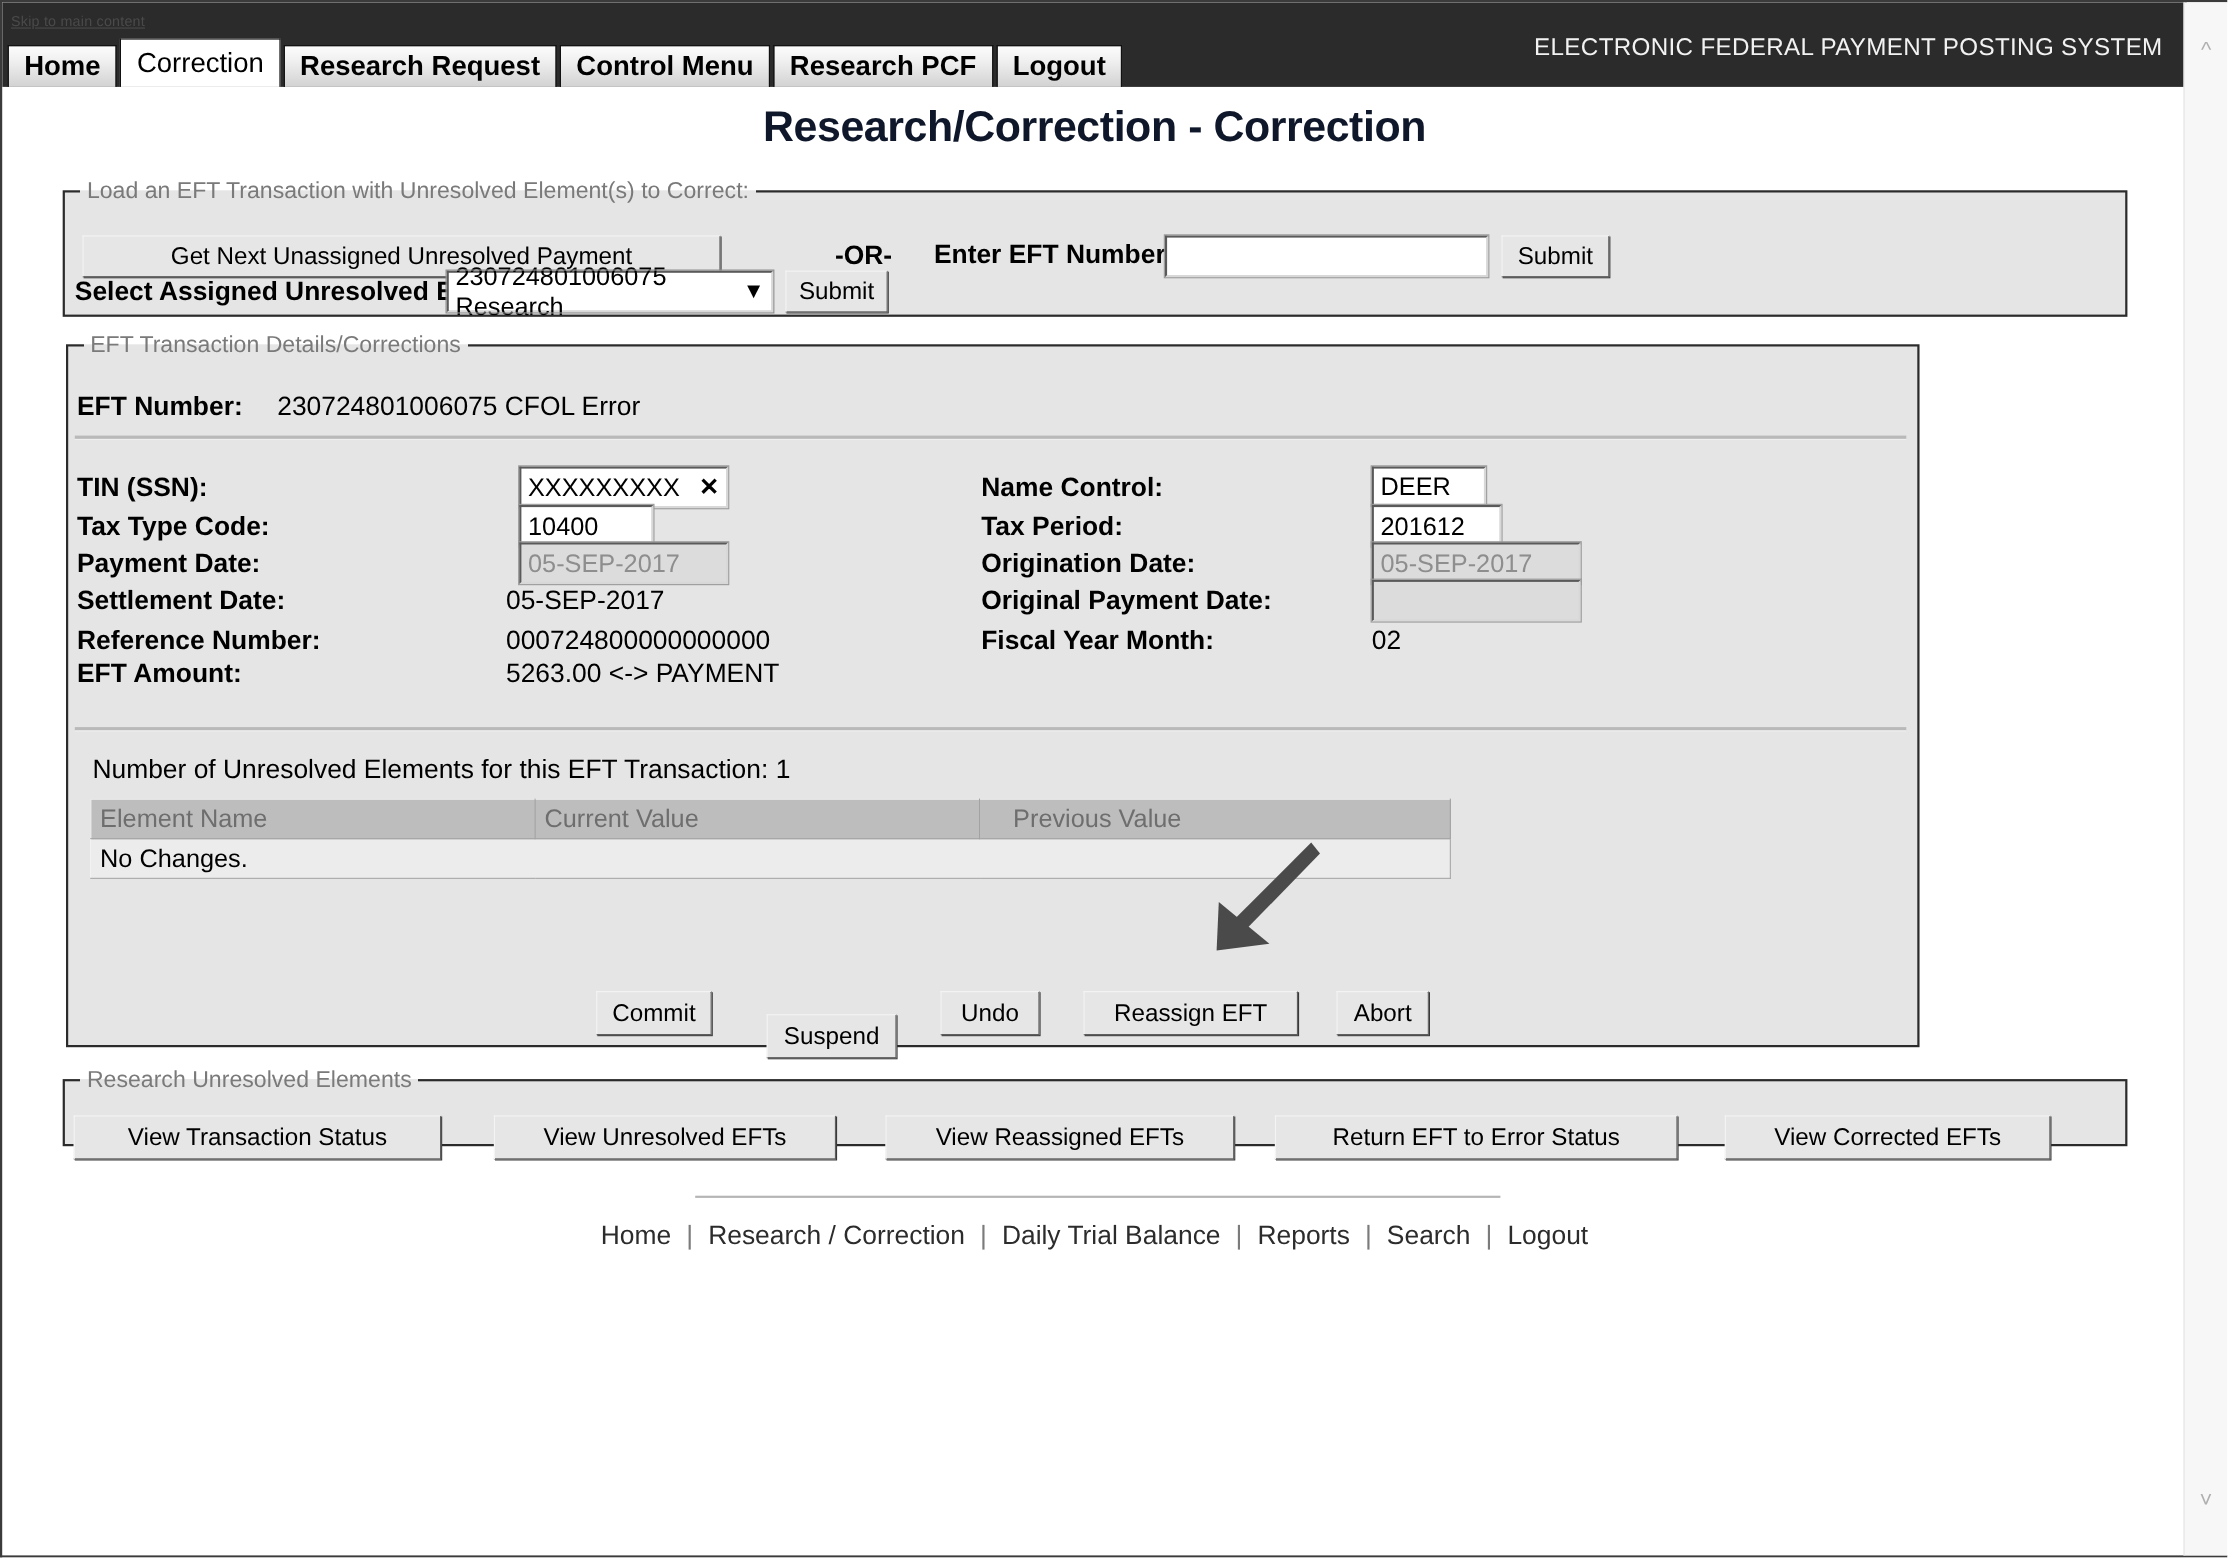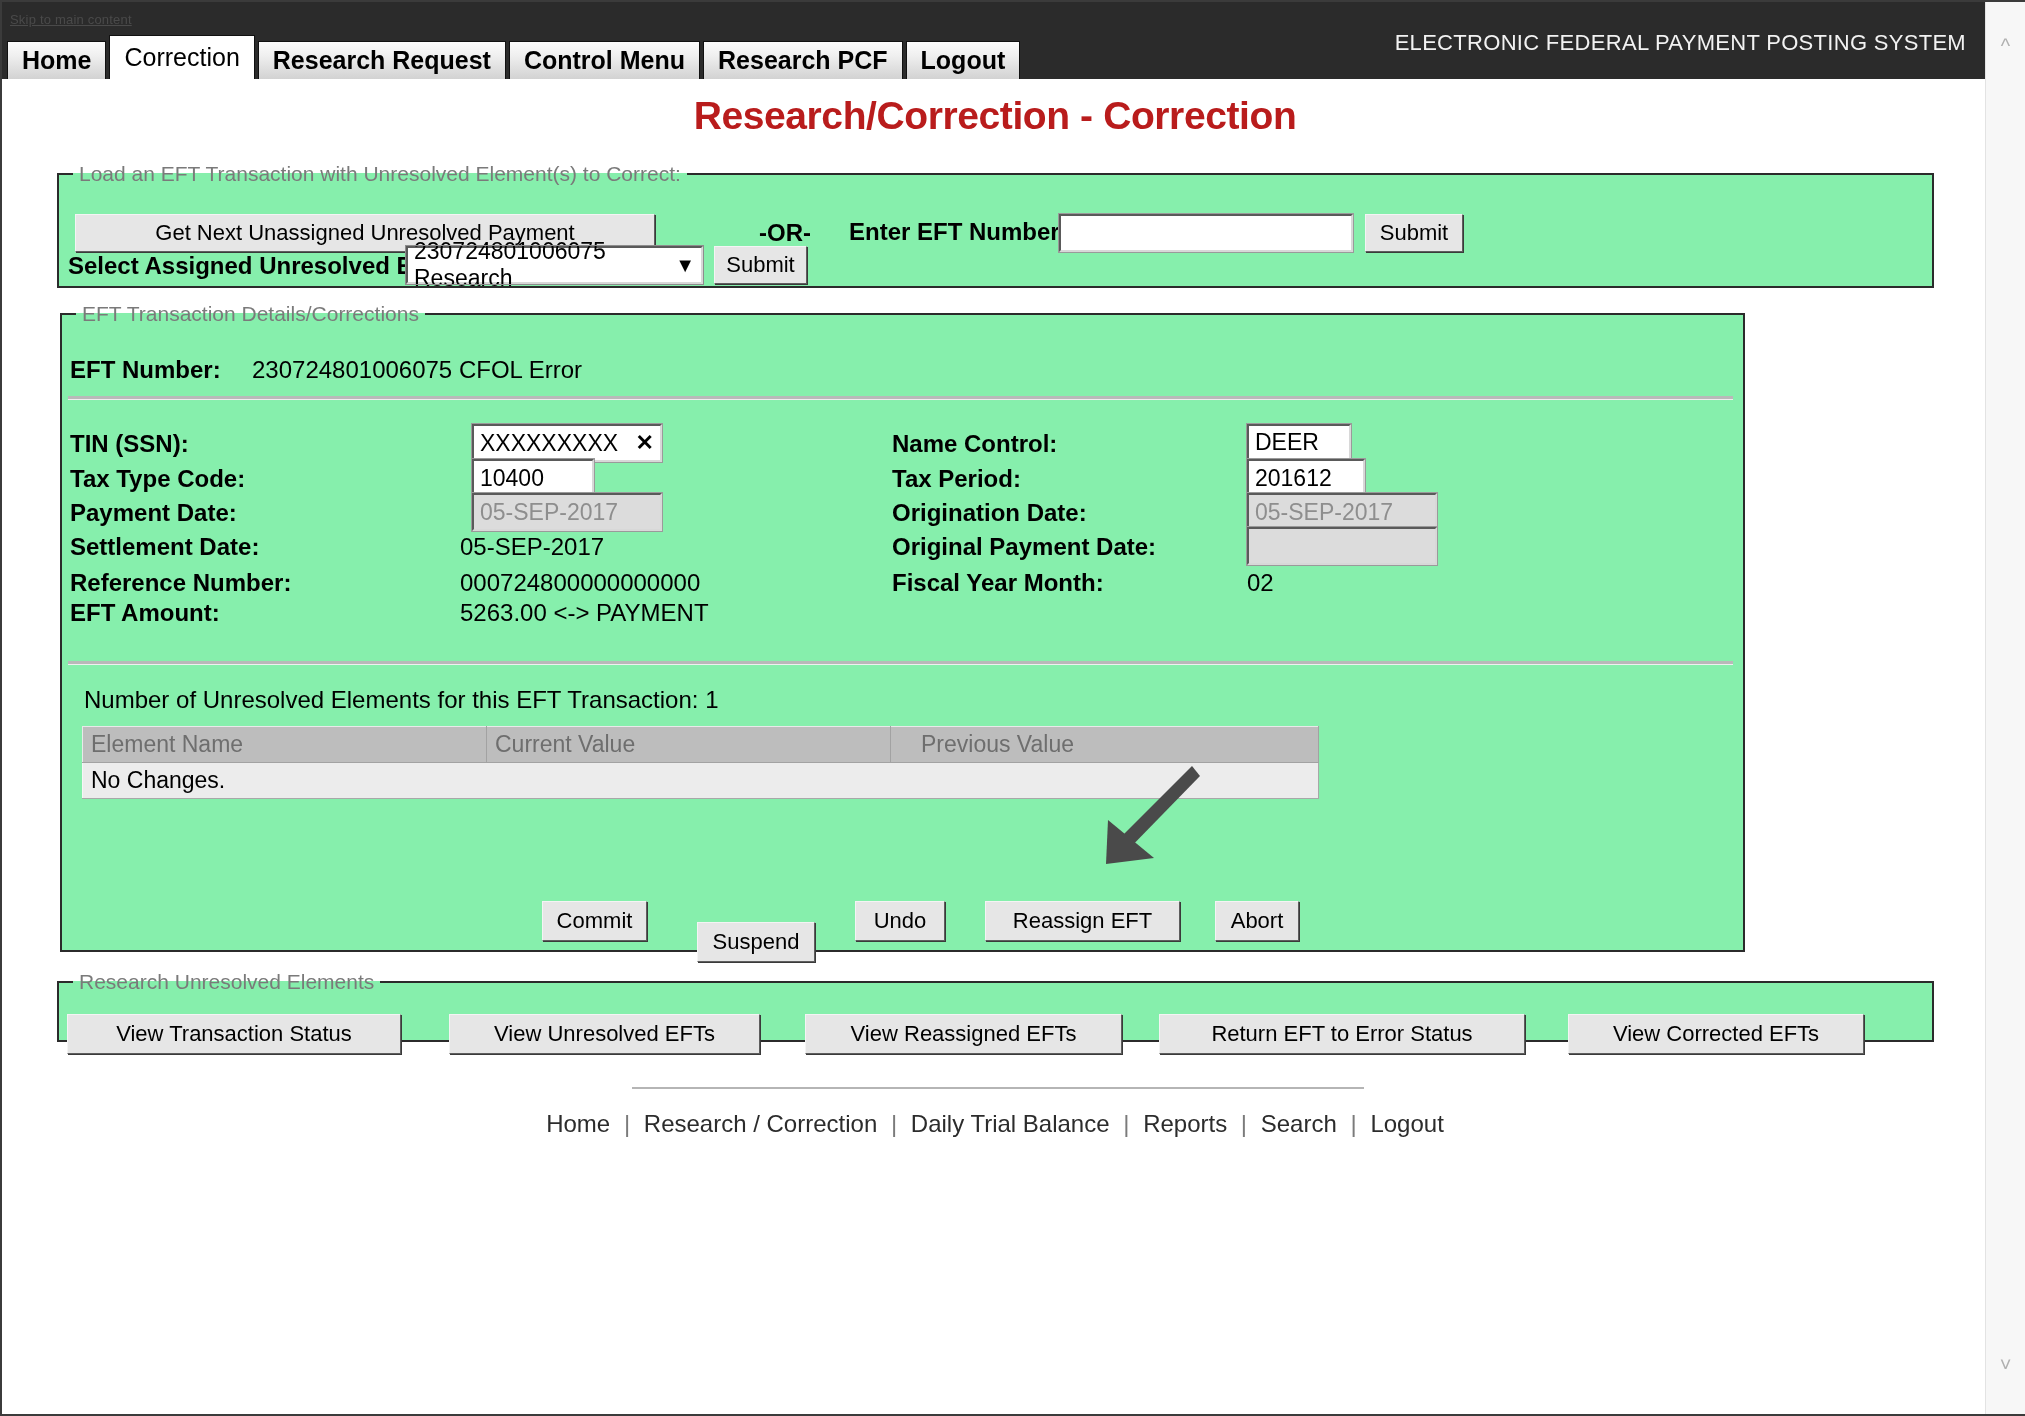--- a/index.html
+++ b/index.html
@@ -84,32 +84,32 @@
 
   
   .page-title {
     position: absolute;
     top: 92px;
     left: 0;
     width: 1986px;
     text-align: center;
     font-size: 39px;
     font-weight: bold;
-    color: #b91c1c;
+    color: #0f172a;
     letter-spacing: -.4px;
   }
 
   
   fieldset.fs {
     position: absolute;
     box-sizing: border-box;
     border: 2px solid #2b2b2b;
     margin: 0;
     padding: 0;
-    background: #86efac;
+    background: #e5e5e5;
   }
   fieldset.fs > legend {
     font-size: 21px;
     color: #7a7a7a;
     padding: 0 6px;
     margin-left: 14px;
   }
 
   #fs-load  { left: 55px;  top: 160px;  width: 1877px; height: 126px; }
   #fs-details { left: 58px; top: 300px; width: 1685px; height: 650px; }

